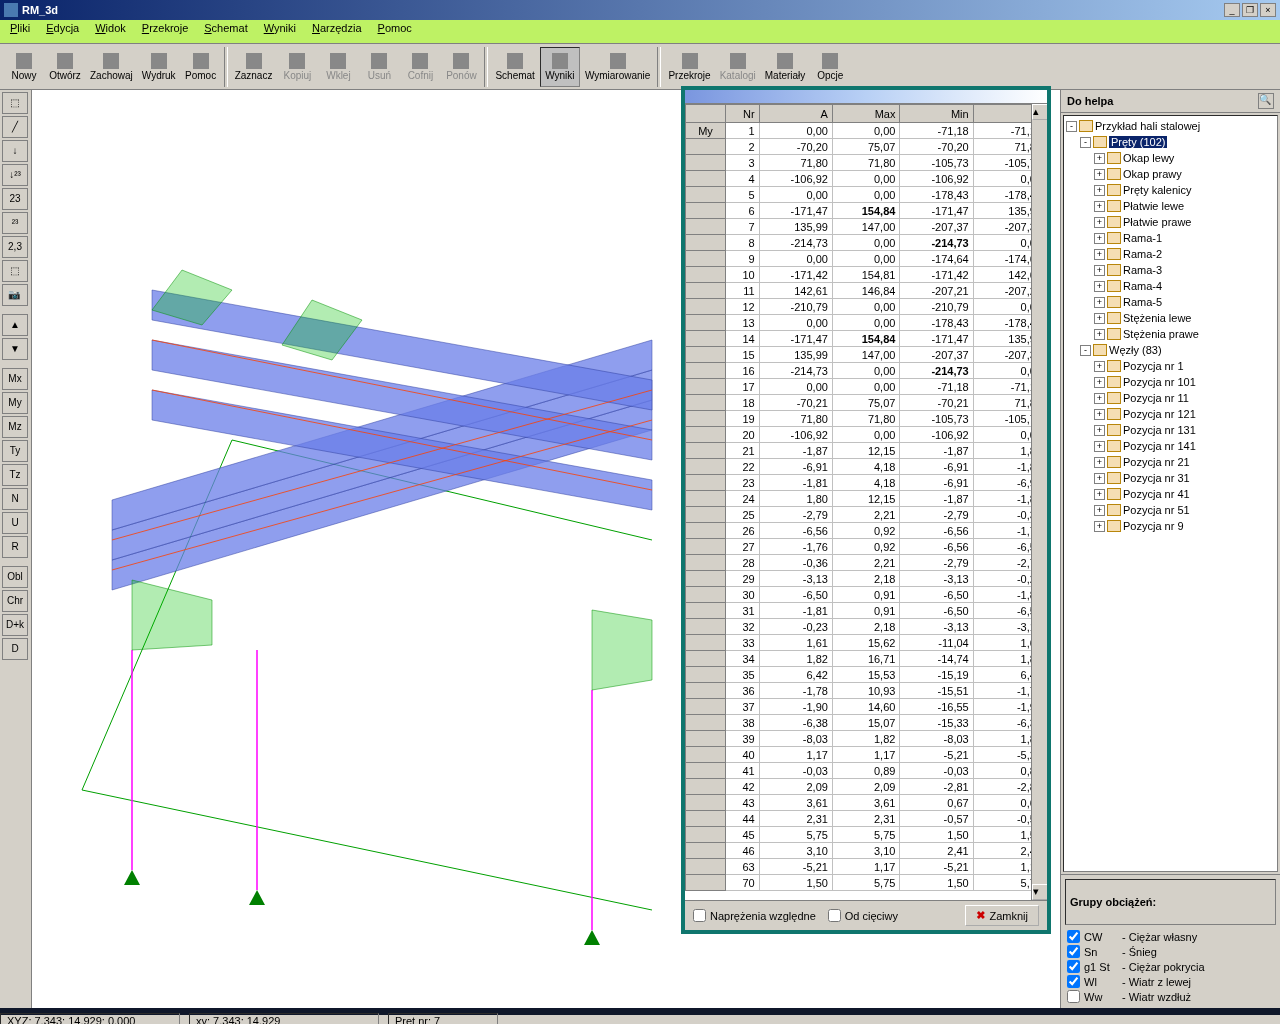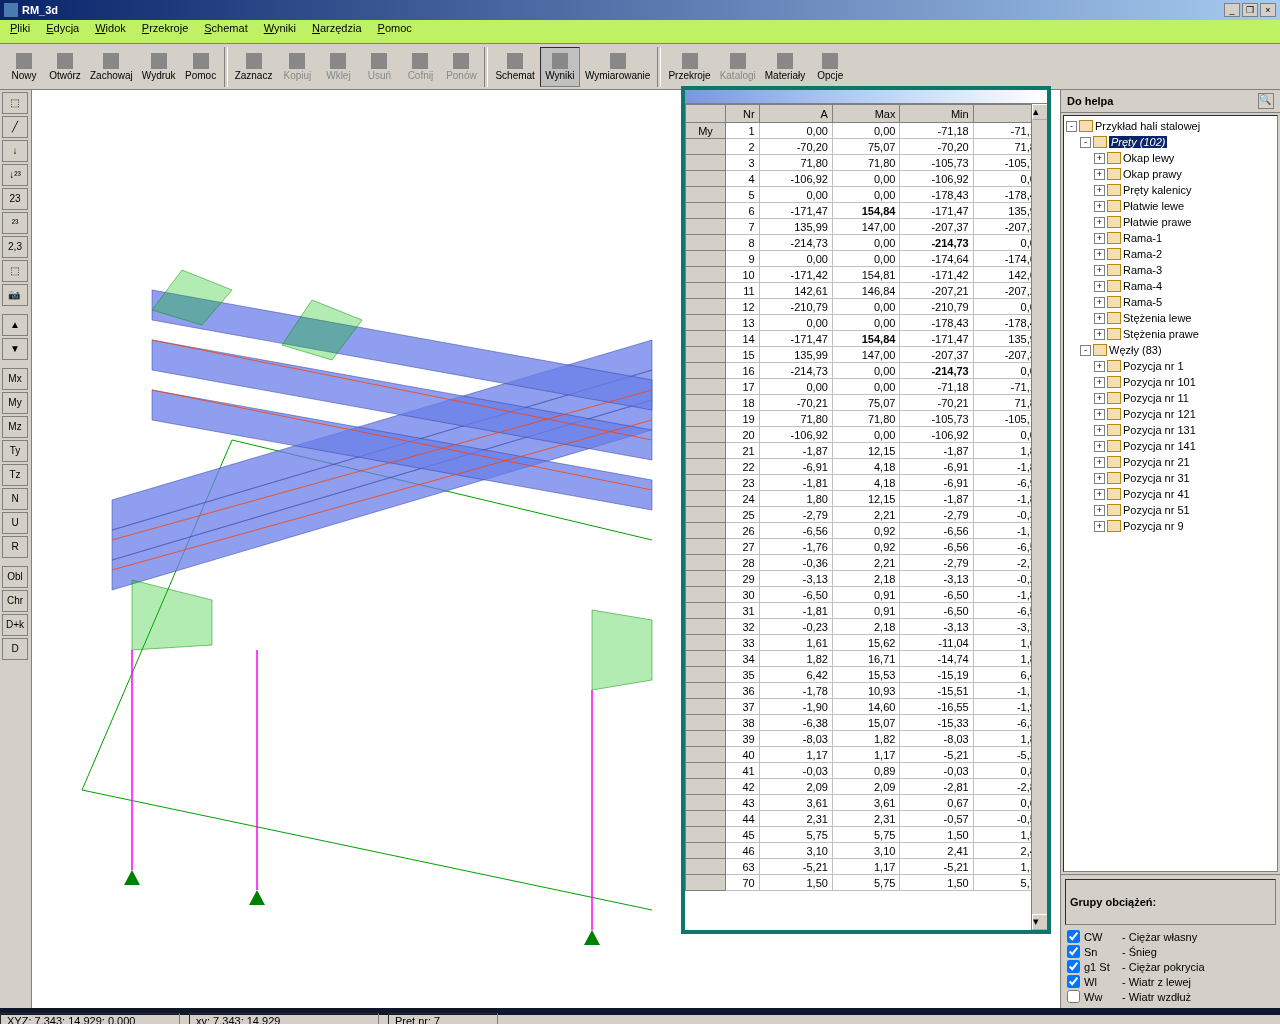--- a/index.html
+++ b/index.html
@@ -40,21 +40,21 @@
 .datapanel .dfooter label { display: flex; align-items: center; gap: 4px; }
 .datapanel .closebtn { margin-left: auto; padding: 3px 10px; border: 1px outset #fff; background: #d4d0c8; cursor: default; display:flex; align-items:center; gap:4px;}
 .datapanel .closebtn .xicon { color: #c00; font-weight: bold; }
 .rightpanel { width: 220px; background: #d4d0c8; border-left: 1px solid #808080; display: flex; flex-direction: column; }
 .rightpanel .rhead { padding: 3px 6px; border-bottom: 1px solid #808080; display: flex; align-items: center; font-weight: bold; }
 .rightpanel .rhead .magnify { margin-left: auto; width: 16px; height: 16px; border: 1px solid #808080; text-align: center; font-size:10px;}
 .tree { flex: 1; background: #fff; border: 1px inset #808080; margin: 2px; overflow: auto; padding: 2px; }
 .tree .tnode { display: flex; align-items: center; height: 16px; gap: 2px; white-space: nowrap; }
 .tree .tnode .exp { width: 11px; height: 11px; border: 1px solid #808080; text-align: center; line-height: 9px; font-size: 9px; background:#fff; }
 .tree .tnode .ficon { width: 14px; height: 12px; background: #f5deb3; border: 1px solid #b8860b; }
-.tree .tnode.selected .tlabel { background: #0a246a; color: #fff; padding: 0 2px; font-style: italic; }
+.tree .tnode.selected .tlabel { background: #0a246a; color: #fff; padding: 0 2px; }
 .tree .indent1 { padding-left: 14px; }
 .tree .indent2 { padding-left: 28px; }
 .loadgroups { border-top: 1px solid #808080; padding: 4px; }
 .loadgroups .lghead { font-weight: bold; padding: 16px 4px; border: 1px inset #808080; background: #d4d0c8; margin-bottom: 4px; }
 .loadgroups .lgitem { display: flex; align-items: center; gap: 4px; padding: 1px 2px; }
 .statusbar { height: 20px; background: #d4d0c8; border-top: 7px solid #0f172a; display: flex; align-items: center; gap: 8px; }
 .statusbar .cell { border: 1px inset #808080; padding: 1px 6px; height: 18px; margin-right: 1px; }
 </style>
 </head>
 <body>
@@ -777,19 +777,33 @@
           </tr>
         </tbody>
     </table>
     <div class="scrollbar">
       <div class="sbtn">▴</div>
       <div style="position:absolute;bottom:0;">
           <div class="sbtn">▾</div>
         </div>
     </div>
   </div>
+  <div class="dfooter">
+    <label>
+        <input type="checkbox" style=""> 
+        <span>Naprężenia względne</span>
+      </label>
+    <label>
+        <input type="checkbox" style=""> 
+        <span>Od cięciwy</span>
+      </label>
+    <div class="closebtn">
+        <span class="xicon">✖</span>
+        <span>Zamknij</span>
+      </div>
+  </div>
 </div>
 
 <div class="statusbar">
   <div class="cell" style="width:180px">XYZ: 7,343; 14,929; 0,000</div>
   <div class="cell" style="width:190px">xy: 7,343; 14,929</div>
   <div class="cell" style="width:110px">Pręt nr: 7</div>
 </div>
 
 </body></html>

